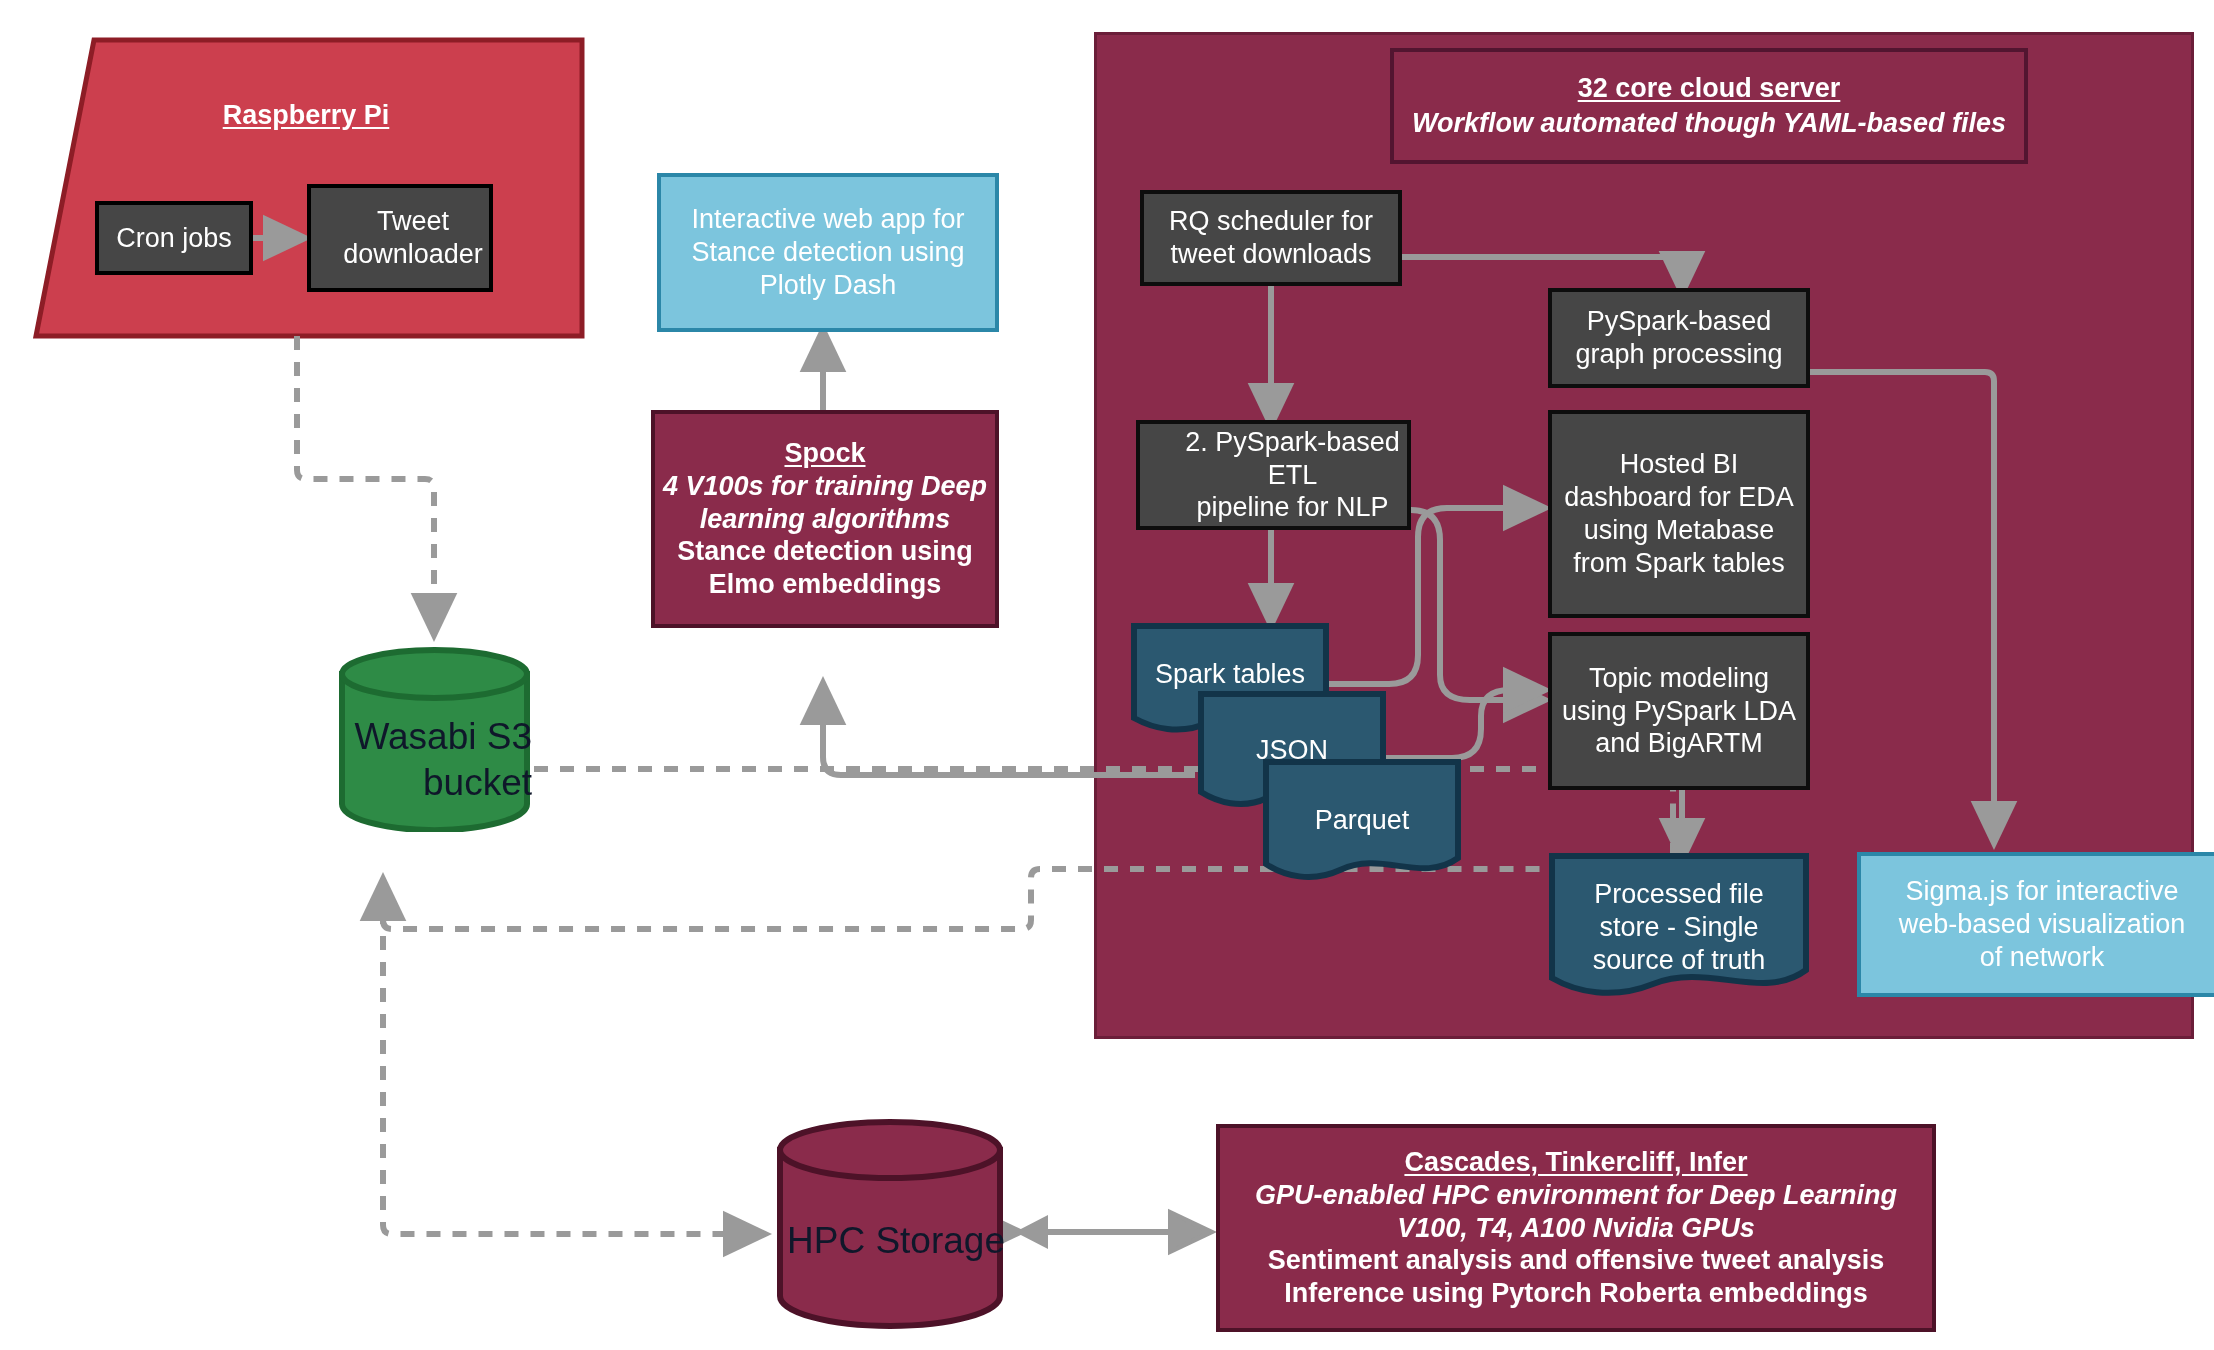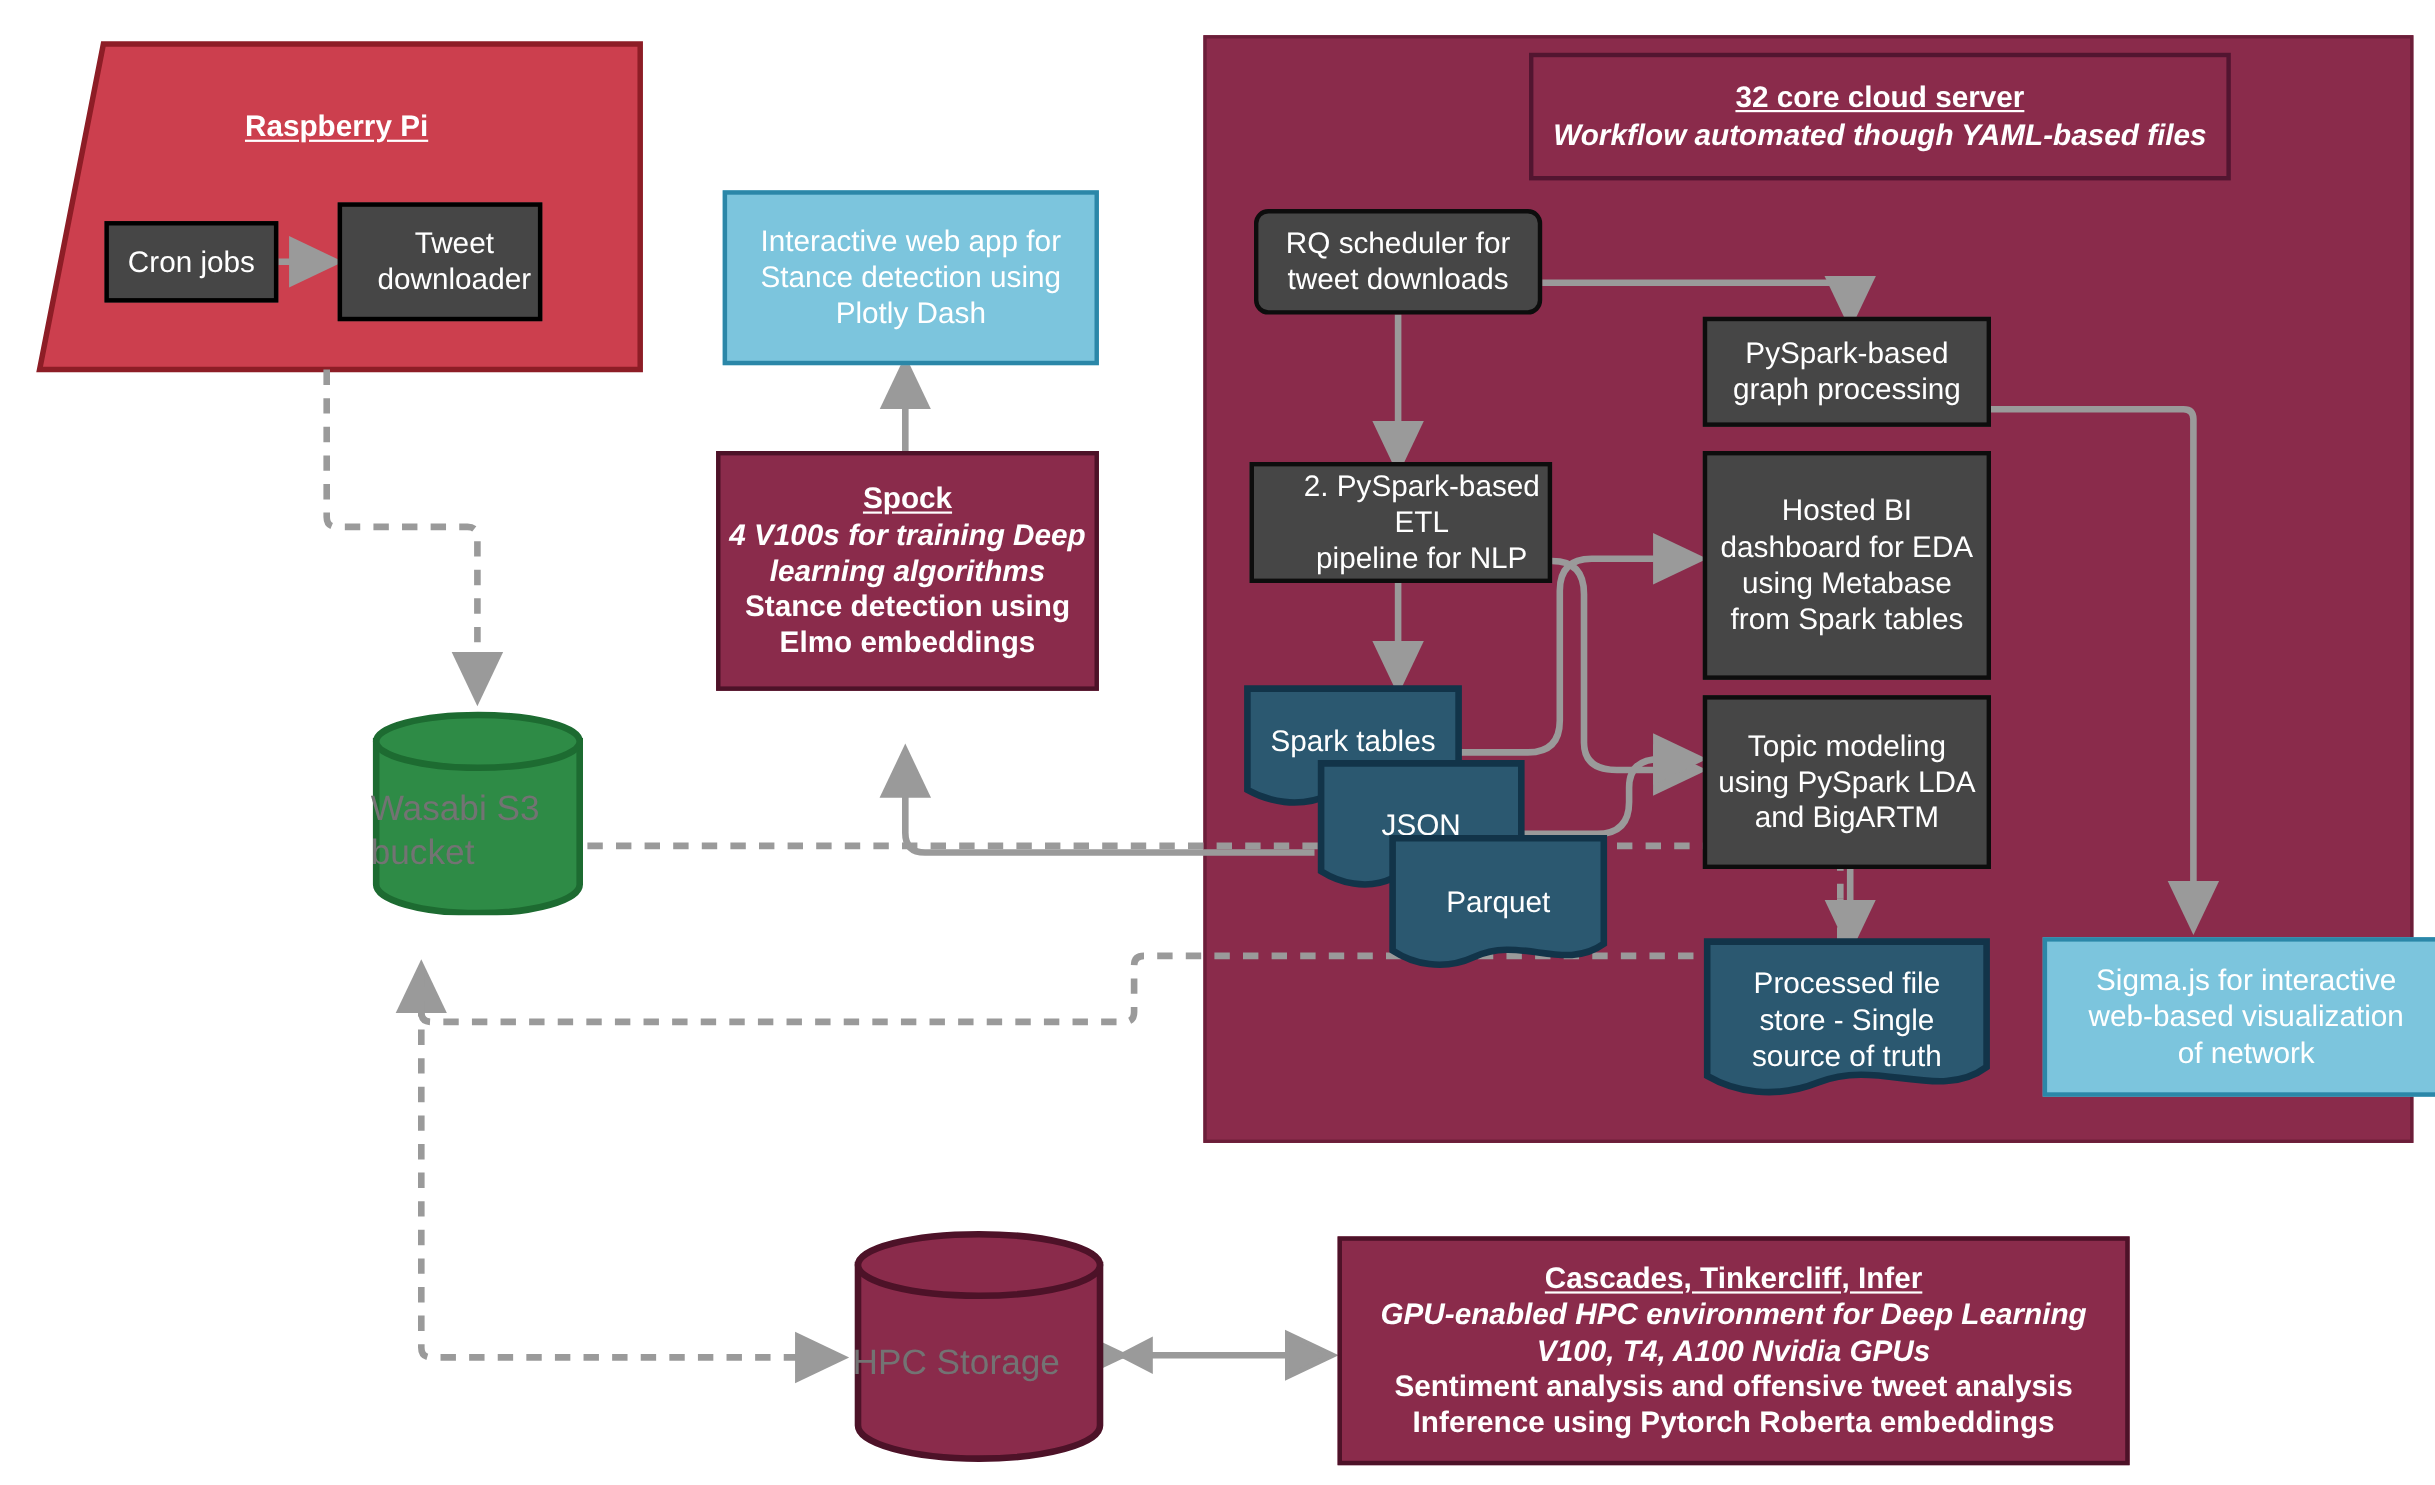--- a/index.html
+++ b/index.html
@@ -130,23 +130,23 @@
     line-height: 1.22;
   }
   
   .cyl {
     position: absolute;
   }
   .cyl .cyllabel {
     position: absolute;
     left: 0;
     width: 100%;
-    text-align: left;
-    color: #737373;
-    font-size: 32px;
+    text-align: right;
+    color: #0f172a;
+    font-size: 37px;
     line-height: 1.25;
   }
   .nowrap { white-space: nowrap; }
 </style>
 </head>
 <body>
 
 <div id="canvas">
 
   <svg class="layer" viewBox="0 0 2214 1350">
@@ -229,21 +229,21 @@
   </div>
 
   <div class="node maroon" style="left:651px; top:410px; width:348px; height:218px;">
     <span class="titleline">Spock</span>
     <span class="italicline">4 V100s for training Deep</span>
     <span class="italicline">learning algorithms</span>
     <span class="boldline">Stance detection using</span>
     <span class="boldline">Elmo embeddings</span>
   </div>
 
-  <div class="node proc" style="left:1140px; top:190px; width:262px; height:96px;border-radius:13px;">
+  <div class="node proc" style="left:1140px; top:190px; width:262px; height:96px;">
     <span>RQ scheduler for</span>
     <span>tweet downloads</span>
   </div>
 
   <div class="node proc" style="left:1136px; top:420px; width:275px; height:110px;padding-left:38px;">
     <span>2. PySpark-based ETL</span>
     <span>pipeline for NLP</span>
   </div>
 
   <div class="node proc" style="left:1548px; top:288px; width:262px; height:100px;">

